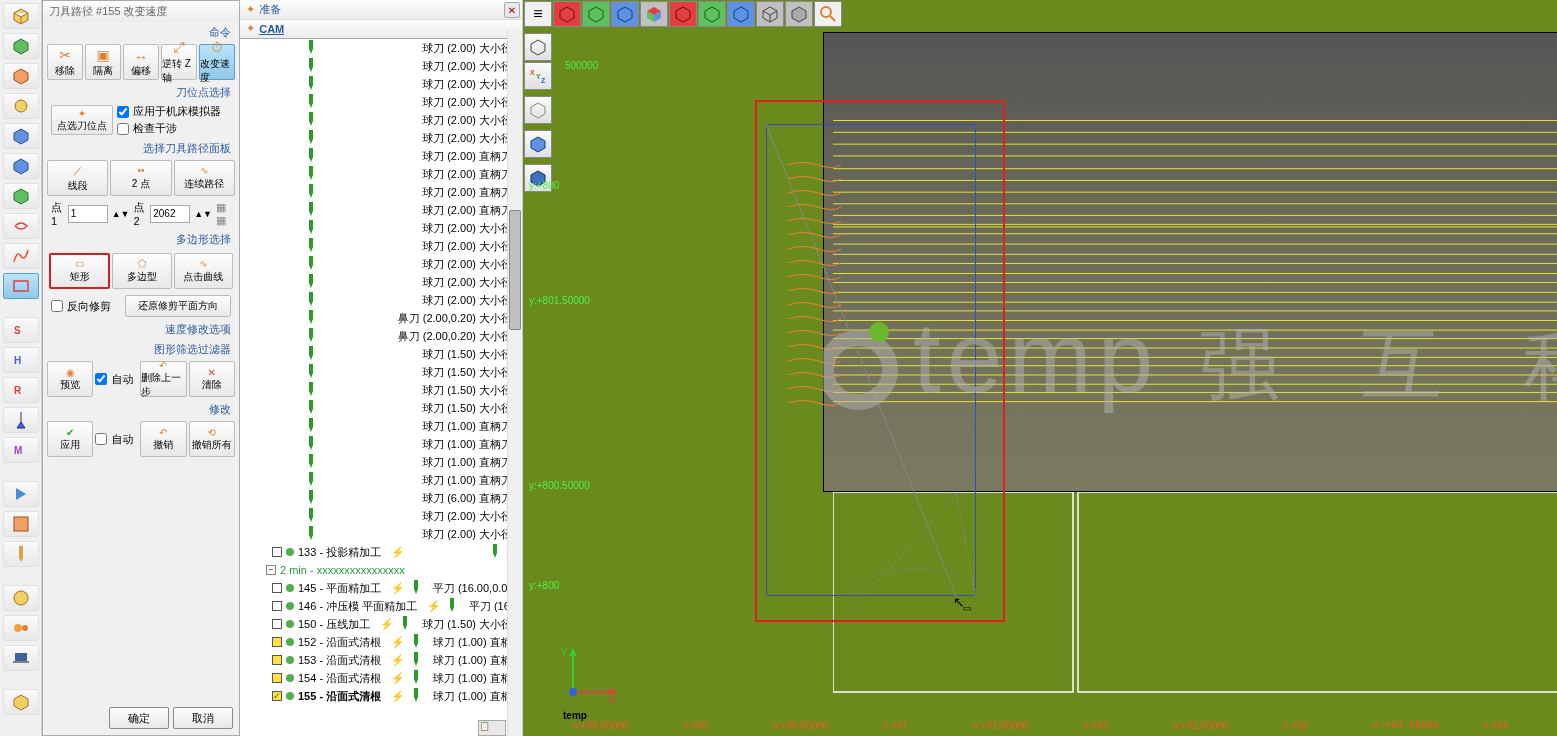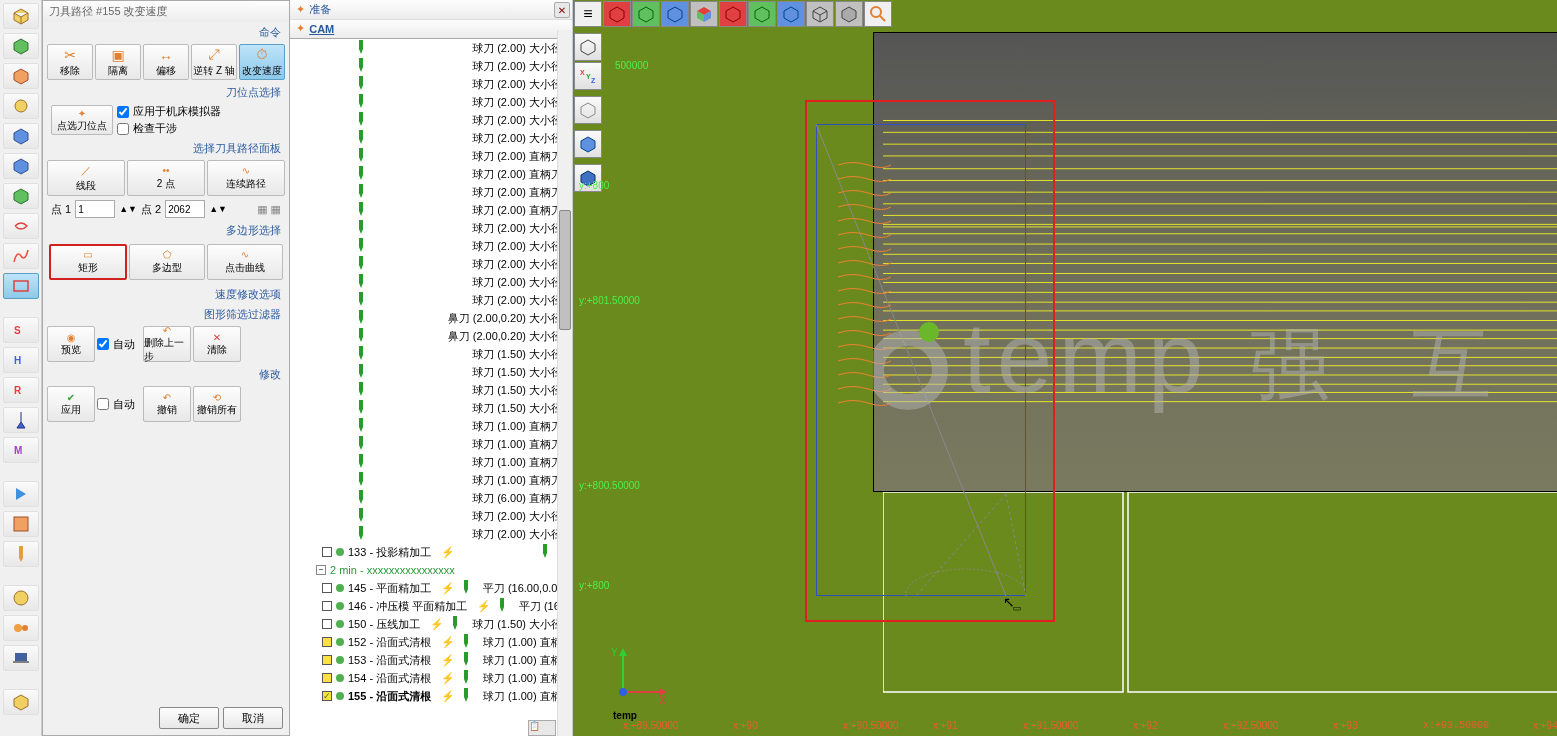--- a/index.html
+++ b/index.html
@@ -6,21 +6,21 @@
 body { width: 1557px; height: 736px; background: #fff; overflow: hidden; position: relative; }
 
 .main-container { display: flex; width: 100%; height: 100%; }
 
 
 .left-toolbar { width: 42px; background: #f0f0f0; border-right: 1px solid #ccc; display: flex; flex-direction: column; padding-top: 2px; gap: 2px; }
 .left-tool-btn { width: 36px; height: 26px; margin: 1px auto; border: 1px solid #e0e0e0; background: linear-gradient(#fafafa,#e8e8e8); display: flex; align-items: center; justify-content: center; border-radius: 2px; }
 .left-tool-btn svg { width: 20px; height: 20px; }
 
 
-.dialog-panel { width: 248px; background: #f0f0f0; border: 1px solid #aaa; display: flex; flex-direction: column; }
+.dialog-panel { width: 198px; background: #f0f0f0; border: 1px solid #aaa; display: flex; flex-direction: column; }
 .dialog-title { background: linear-gradient(#fdfdfd,#ececec); padding: 3px 6px; font-size: 11px; color: #666; display: flex; justify-content: space-between; }
 .dialog-section-title { font-size: 11px; color: #2a5a9e; padding: 3px 8px 2px; text-align: right; }
 .dialog-btn-row { display: flex; gap: 2px; padding: 2px 4px; }
 .dialog-btn { flex: 1; height: 36px; border: 1px solid #bbb; background: linear-gradient(#fdfdfd,#e8e8e8); font-size: 10px; display: flex; flex-direction: column; align-items: center; justify-content: center; gap: 1px; border-radius: 2px; }
 .dialog-btn.active { background: linear-gradient(#bde4f9,#8ec9ea); border-color: #5a9fc4; }
 .dialog-btn.highlighted { border: 2px solid #d02020; }
 .dialog-btn .icon { font-size: 14px; color: #e08030; }
 .dialog-row { display: flex; align-items: center; padding: 2px 8px; gap: 4px; font-size: 11px; }
 .dialog-input { width: 40px; height: 18px; border: 1px solid #aaa; font-size: 10px; padding: 0 2px; background: #fff; }
 .dialog-select { width: 100%; height: 20px; border: 1px solid #aaa; font-size: 11px; }
@@ -285,20 +285,27 @@
           <span>矩形</span>
         </div>
       <div class="dialog-btn">
           <span style="color:#e08030">⬠</span>
           <span>多边型</span>
         </div>
       <div class="dialog-btn">
           <span style="color:#e08030">∿</span>
           <span>点击曲线</span>
         </div>
+    </div>
+    <div class="dialog-row">
+      <label class="dialog-checkbox-row" style="padding:0;width:70px">
+          <input type="checkbox" style="">
+          <span>反向修剪</span>
+        </label>
+      <button style="flex:1;height:22px;border:1px solid #bbb;background:linear-gradient(#fdfdfd,#e8e8e8);font-size:10px;border-radius:2px">还原修剪平面方向</button>
     </div>
 
     <div class="dialog-section-title">速度修改选项</div>
 
     <div class="dialog-section-title">图形筛选过滤器</div>
     <div class="dialog-apply-row">
       <div class="dialog-apply-btn">
           <span style="color:#e08030">◉</span>
           <span>预览</span>
         </div>
@@ -813,21 +820,21 @@
 
     <div class="grid-text" style="top:60px;left:42px">500000</div>
     <div class="grid-text" style="top:180px;left:6px">y:+800</div>
     <div class="grid-text" style="top:295px;left:6px">y:+801.50000</div>
     <div class="grid-text" style="top:480px;left:6px">y:+800.50000</div>
     <div class="grid-text" style="top:580px;left:6px">y:+800</div>
 
     <div id="ruler-labels">
         <div class="ruler-text" style="left: 50px;">x:+89.50000</div>
         <div class="ruler-text" style="left: 160px;">x:+90</div>
-        <div class="ruler-text" style="left: 250px; margin-left: 20px;">x:+90.50000</div>
+        <div class="ruler-text" style="left: 250px;">x:+90.50000</div>
         <div class="ruler-text" style="left: 360px;">x:+91</div>
         <div class="ruler-text" style="left: 450px;">x:+91.50000</div>
         <div class="ruler-text" style="left: 560px;">x:+92</div>
         <div class="ruler-text" style="left: 650px;">x:+92.50000</div>
         <div class="ruler-text" style="left: 760px;">x:+93</div>
         <div class="ruler-text" style="left: 850px; font-family: Liberation Mono, monospace;">x:+93.50000</div>
         <div class="ruler-text" style="left: 960px;">x:+94</div>
       </div>
 
     <svg class="axis-gizmo" width="60" height="60">

